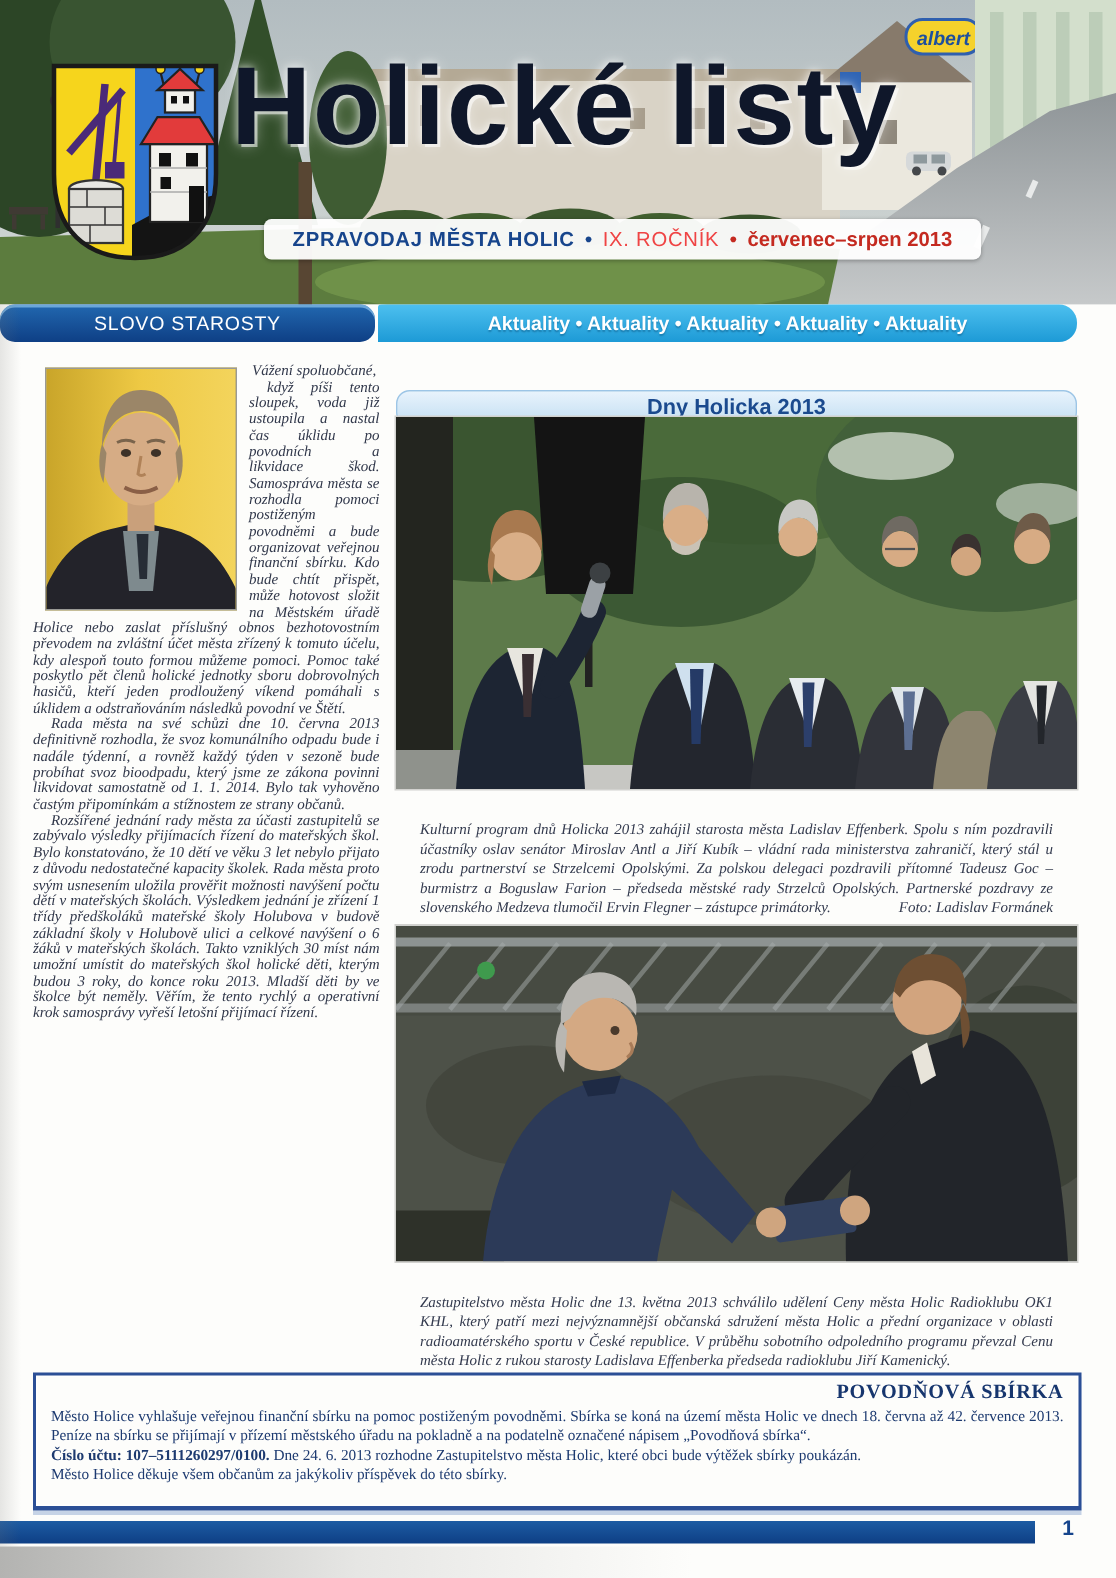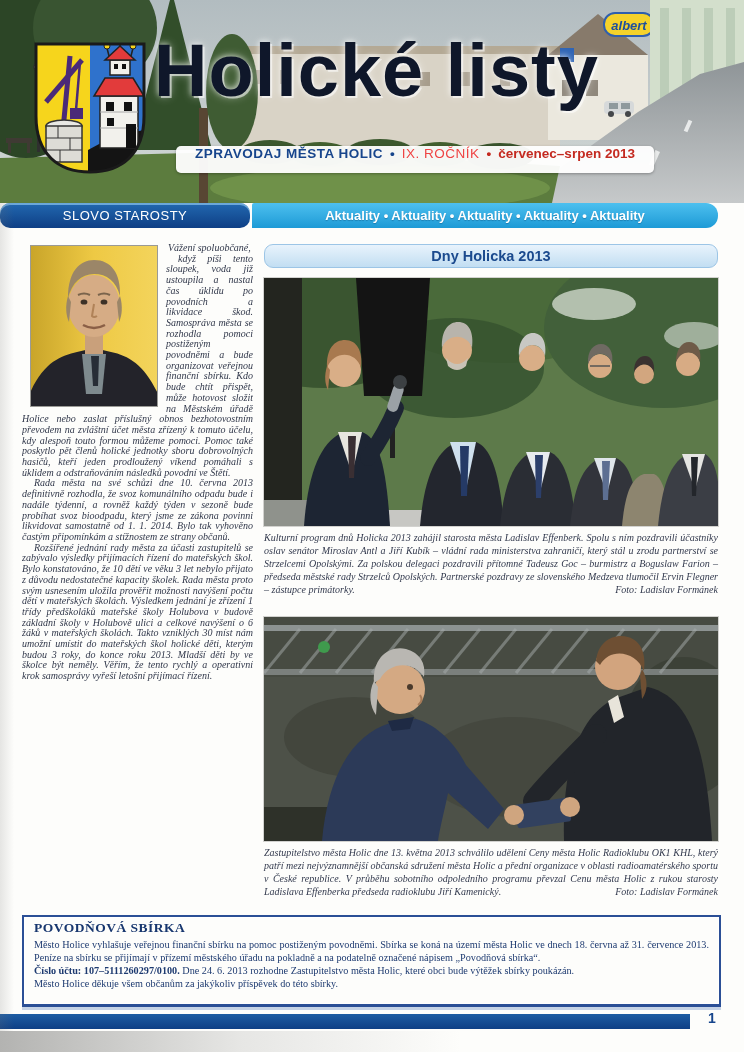--- a/index.html
+++ b/index.html
@@ -7,21 +7,21 @@
         font-family:"Liberation Serif",serif;}
   
   .masthead{position:absolute;left:0;top:0;width:744px;height:145px;}
   .masthead svg{display:block;}
   .mast-title{position:absolute;left:154px;top:34px;width:575px;
       font-family:"Liberation Sans",sans-serif;font-weight:bold;font-size:74px;line-height:1;
       letter-spacing:1px;color:#0f172a;
       text-shadow:2px 2px 0 rgba(255,255,255,.55),-1px -1px 5px rgba(255,255,255,.45),0 0 10px rgba(255,255,255,.5);}
   .subtitle-bar{position:absolute;left:176px;top:146px;width:478px;height:27px;
       background:rgba(255,255,255,.95);border-radius:5px;box-shadow:0 1px 3px rgba(0,0,0,.3);
-      display:flex;justify-content:center;gap:7px;
+      display:flex;align-items:center;justify-content:center;gap:7px;
       font-family:"Liberation Sans",sans-serif;font-weight:bold;font-size:13.5px;}
   .sub-pub{color:#17458c;letter-spacing:.5px;}
   .sub-sep1{color:#17458c;}
   .sub-vol{color:#ef4444;font-weight:normal;letter-spacing:.5px;}
   .sub-sep2{color:#c42a20;}
   .sub-issue{color:#c42a20;}
   
   .bar-left{position:absolute;left:0;top:203px;width:250px;height:25px;
       background:linear-gradient(#2268b0,#0e3f85);box-shadow:inset 0 2px 0 rgba(140,195,235,.7);
       color:#fff;font-family:"Liberation Sans",sans-serif;font-size:13px;letter-spacing:.5px;
@@ -32,37 +32,37 @@
       display:flex;align-items:center;justify-content:center;text-shadow:0 1px 1px rgba(0,60,100,.35);}
   
   .article{position:absolute;left:22px;top:243px;width:231px;height:670px;overflow:hidden;
       font-style:italic;font-size:10px;line-height:10.7px;text-align:justify;color:#30374a;}
   .portrait{float:left;width:128px;height:162px;margin:2px 8px 3px 8px;border:1px solid #9a9a96;
       box-sizing:border-box;background:#e6c33b;}
   .portrait svg{display:block;}
   .article p{margin:0;text-indent:12px;}
   .article p.salut{text-indent:2px;}
   
-  .dny-bar{position:absolute;left:264px;top:244px;width:454px;height:24px;
+  .dny-bar{position:absolute;left:264px;top:260px;width:454px;height:24px;
       background:linear-gradient(#e8f3fc,#c2def2);border:1px solid #9cc5e6;border-radius:9px;box-sizing:border-box;
       display:flex;align-items:center;justify-content:center;
       font-family:"Liberation Sans",sans-serif;font-weight:bold;font-size:14.5px;color:#1b4a8e;}
   .photo1{position:absolute;left:264px;top:278px;width:454px;height:248px;outline:1px solid #d2d2cf;}
   .photo2{position:absolute;left:264px;top:617px;width:454px;height:224px;outline:1px solid #d2d2cf;}
   .photo1 svg,.photo2 svg{display:block;}
   .caption1{position:absolute;left:264px;top:531px;width:454px;}
   .caption2{position:absolute;left:264px;top:846px;width:454px;}
-  .caption{font-style:italic;font-size:10px;line-height:13px;text-align:justify;color:#333a4e;margin:0;}
+  .caption{font-style:italic;font-size:10px;line-height:13px;text-align:justify;color:#333a4e;margin:16px;}
   .credit{float:right;margin-left:14px;}
   
   .flood-box{position:absolute;left:22px;top:915px;width:699px;height:92px;box-sizing:border-box;
       border:2px solid #2b4f96;border-bottom-width:3px;background:#fdfdfb;
       box-shadow:0 3px 0 rgba(130,160,205,.45), inset 0 0 0 1px #ffffff;
       padding:2px 10px 0 10px;color:#1d3a70;}
-  .flood-title{margin:1px 0 2px 0;text-align:left;font-weight:bold;font-size:13.5px;letter-spacing:.5px;color:#17366e;}
+  .flood-title{margin:1px 0 2px 0;text-align:right;font-weight:bold;font-size:13.5px;letter-spacing:.5px;color:#17366e;}
   .flood-box p{margin:0;font-size:10.2px;line-height:13px;text-align:justify;}
   .flood-bold{font-weight:bold;}
   
   .footer-bar{position:absolute;left:0;top:1014px;width:690px;height:15px;
       background:linear-gradient(#1d5ca3,#0e3f85);}
   .page-num{position:absolute;left:697px;top:1010px;width:30px;text-align:center;
       font-family:"Liberation Sans",sans-serif;font-weight:bold;font-size:14px;color:#16458c;}
   .bottom-shade{position:absolute;left:0;top:1031px;width:744px;height:21px;
       background:linear-gradient(90deg,#b3b3b1,#e6e6e4 32%,#fdfdfb 62%);}
   .left-shade{position:absolute;left:0;top:203px;width:14px;height:828px;
@@ -380,21 +380,21 @@
 
   <div class="caption2">
     <p class="caption">
       <span>Zastupitelstvo města Holic dne 13. května 2013 schválilo udělení Ceny města Holic Radioklubu OK1 KHL, který patří mezi nejvýznamnější občanská sdružení města Holic a přední organizace v oblasti radioamatérského sportu v České republice. V průběhu sobotního odpoledního programu převzal Cenu města Holic z rukou starosty Ladislava Effenberka předseda radioklubu Jiří Kamenický.</span>
       <span class="credit">Foto: Ladislav Formánek</span>
     </p>
   </div>
 
   <div class="flood-box">
     <h3 class="flood-title">POVODŇOVÁ SBÍRKA</h3>
-    <p>Město Holice vyhlašuje veřejnou finanční sbírku na pomoc postiženým povodněmi. Sbírka se koná na území města Holic ve dnech 18. června až 31. července 2013. Peníze na sbírku se přijímají v přízemí městského úřadu na pokladně a na podatelně označené nápisem „Povodňová sbírka“.</p>
+    <p>Město Holice vyhlašuje veřejnou finanční sbírku na pomoc postiženým povodněmi. Sbírka se koná na území města Holic ve dnech 18. června až 42. července 2013. Peníze na sbírku se přijímají v přízemí městského úřadu na pokladně a na podatelně označené nápisem „Povodňová sbírka“.</p>
     <p>
       <span class="flood-bold">Číslo účtu: 107–5111260297/0100.</span><span> Dne 24. 6. 2013 rozhodne Zastupitelstvo města Holic, které obci bude výtěžek sbírky poukázán.</span>
     </p>
     <p>Město Holice děkuje všem občanům za jakýkoliv příspěvek do této sbírky.</p>
   </div>
 
   <div class="footer-bar"></div>
   <div class="page-num">1</div>
   <div class="bottom-shade"></div>
   <div class="left-shade"></div>

